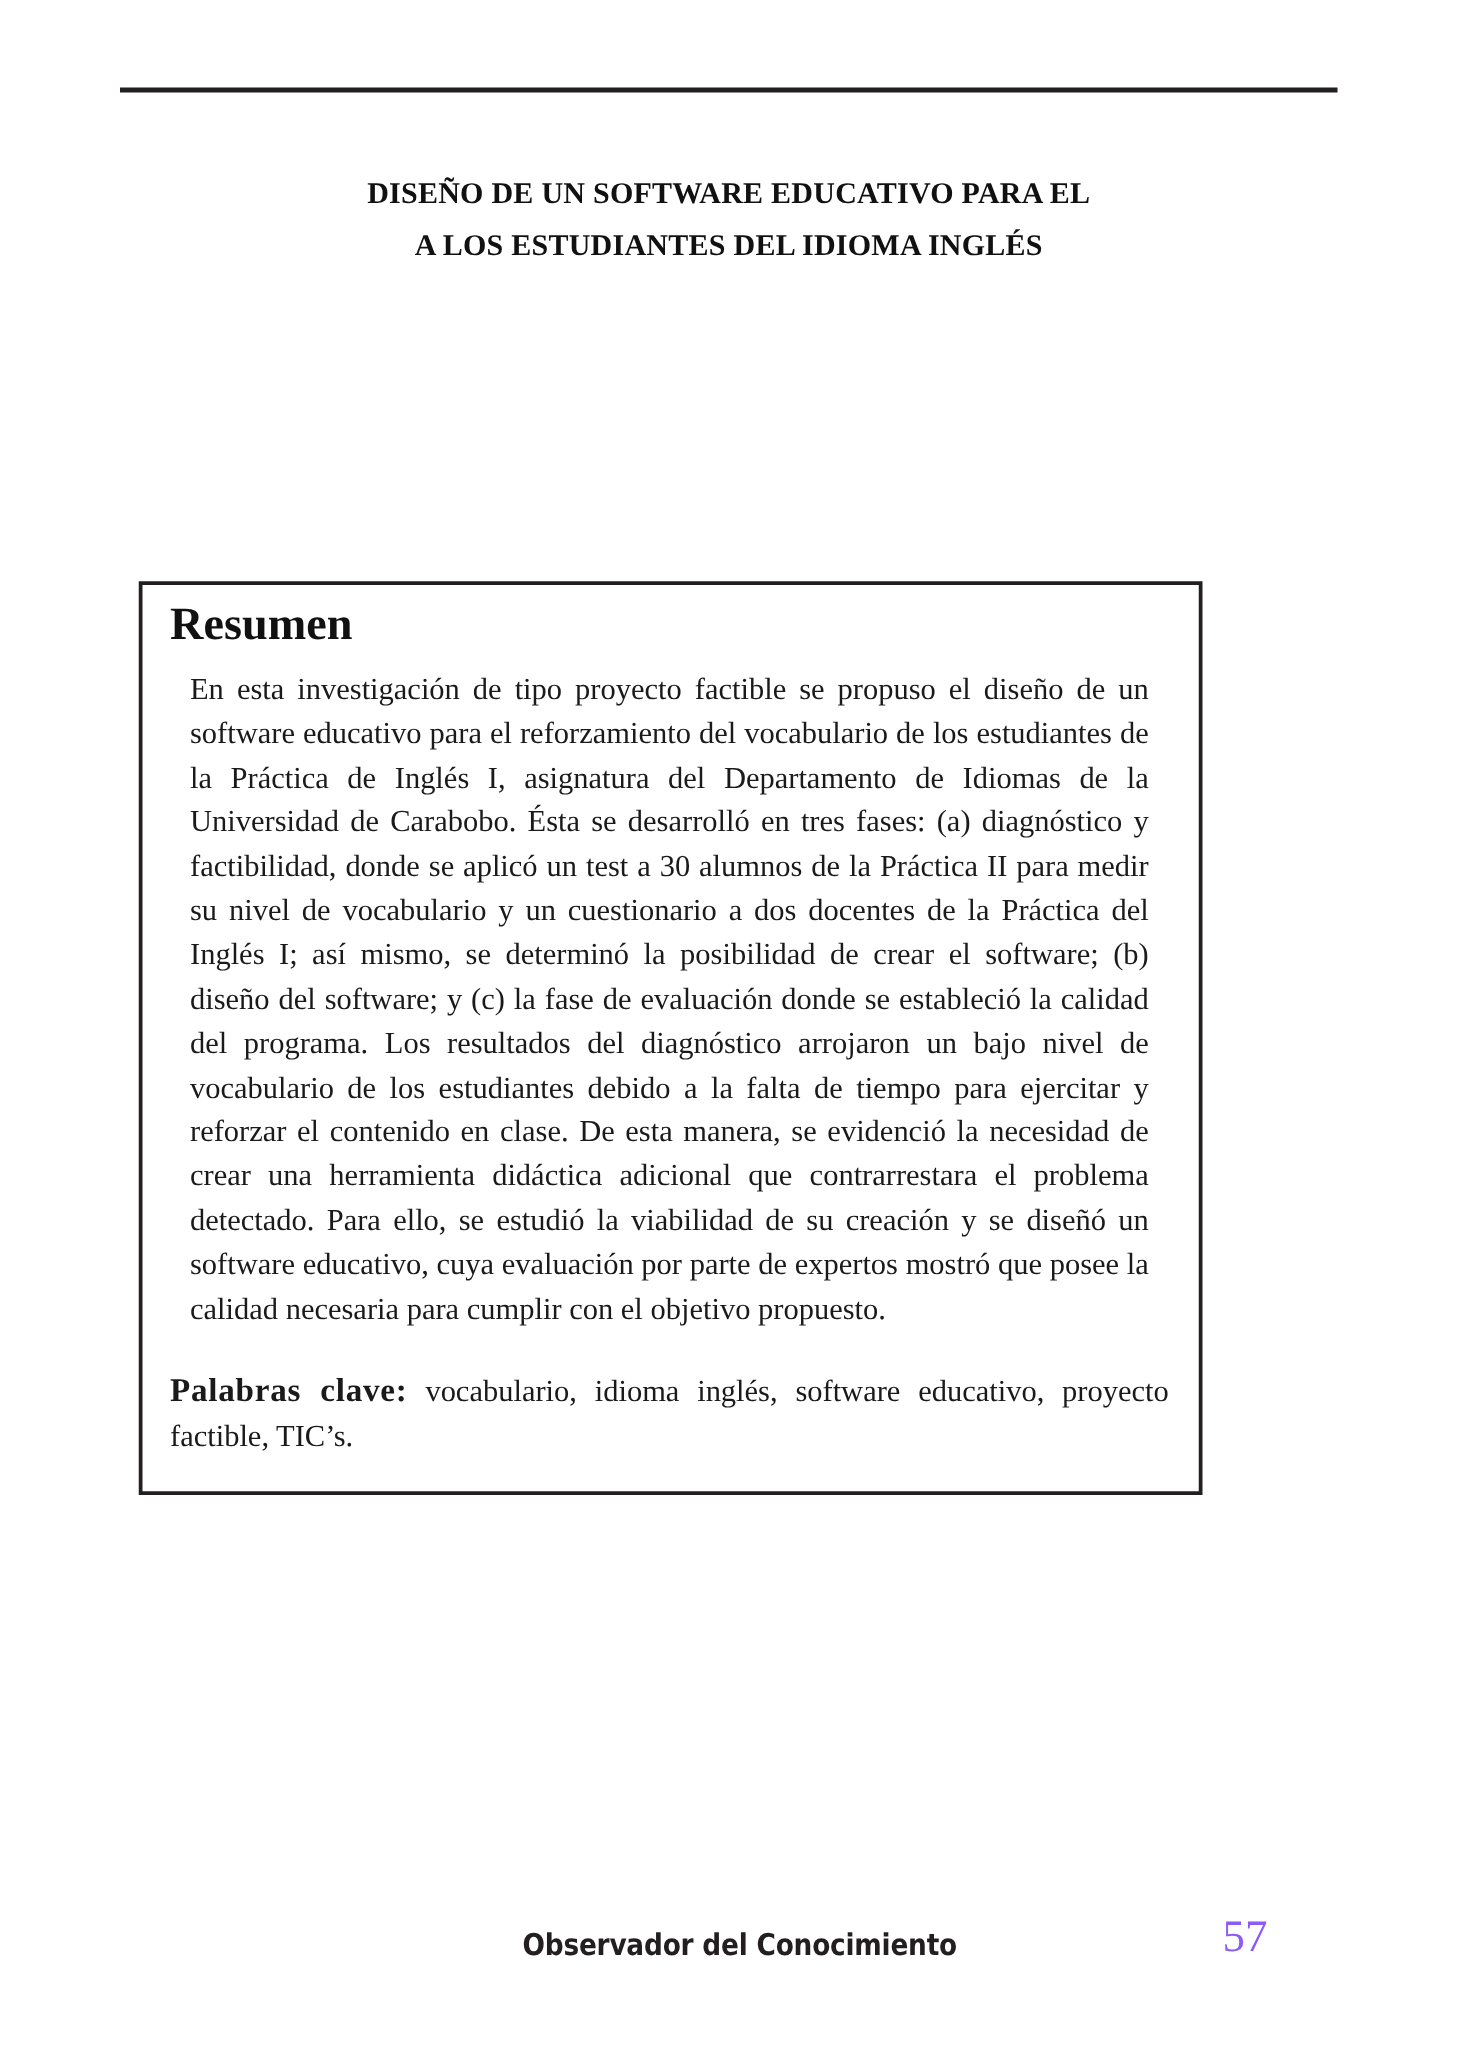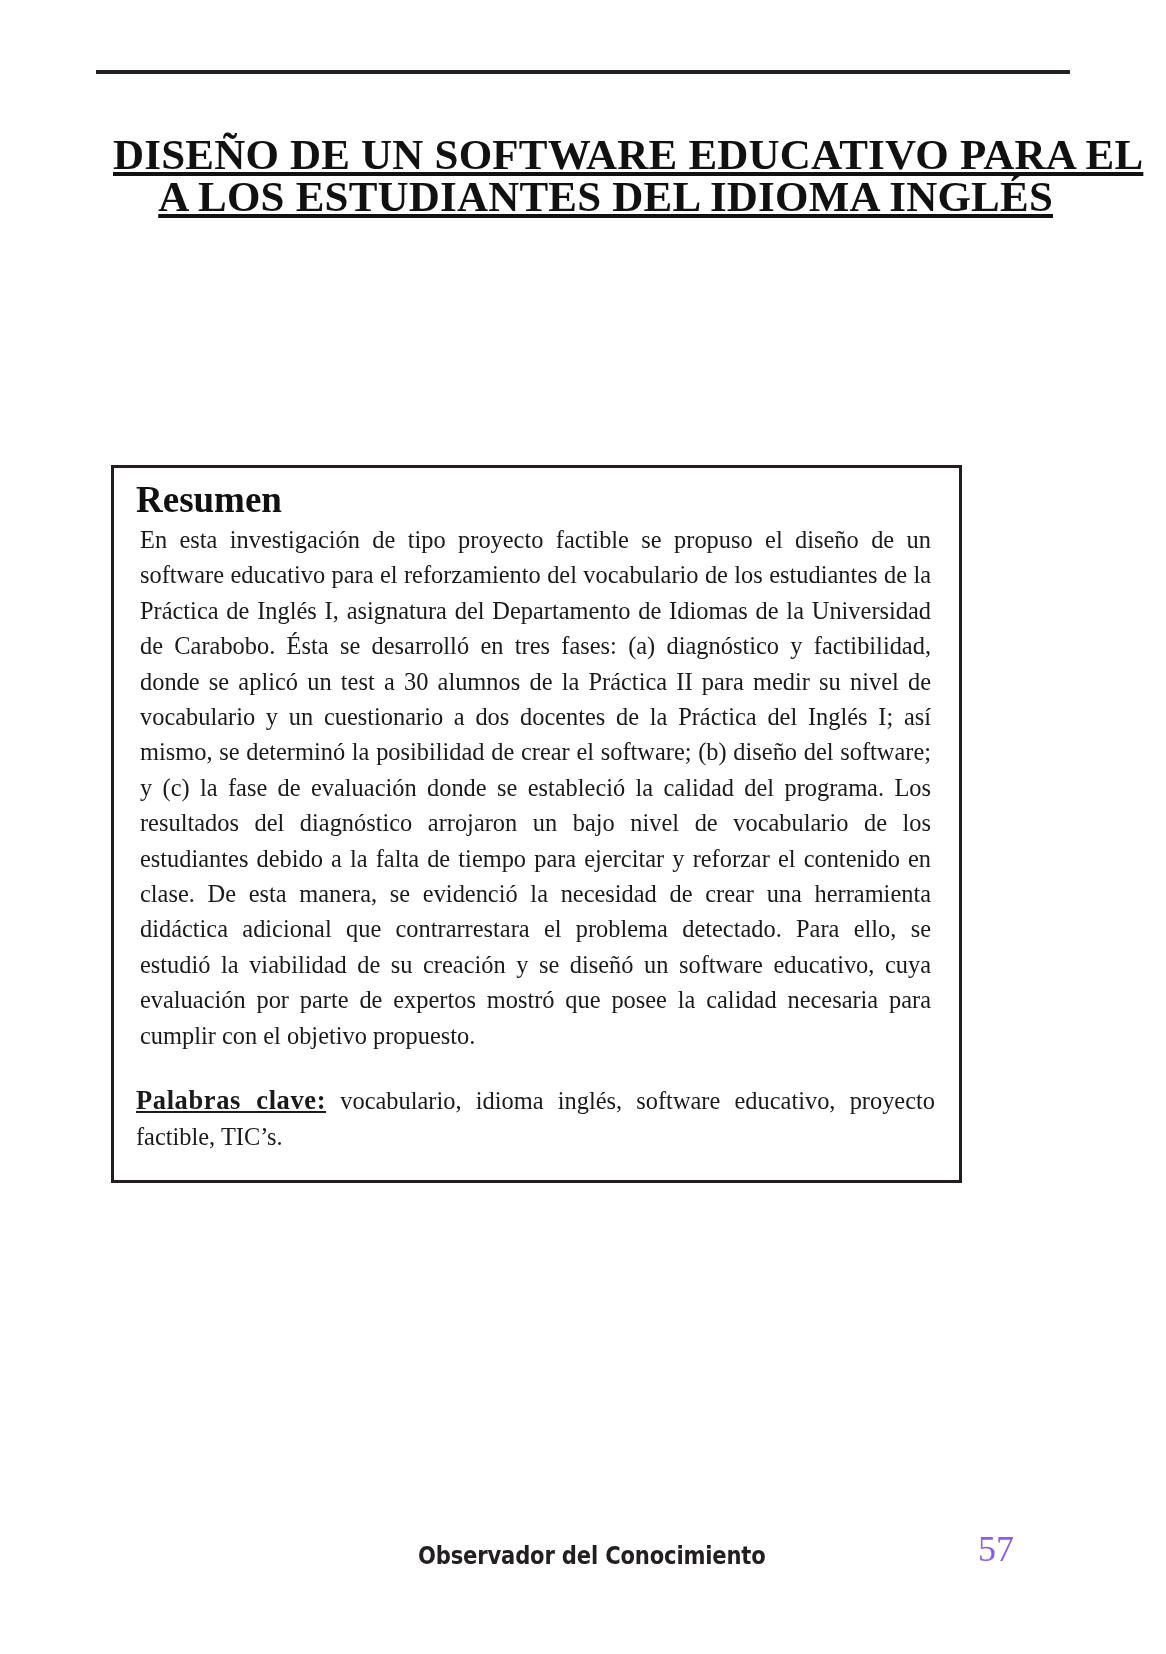--- a/index.html
+++ b/index.html
@@ -32,27 +32,26 @@
     height: 4px;
     background: #231f20;
   }
 
   
   .title {
     position: absolute;
     left: 113px;
     top: 134px;
     width: 940px;
-    text-align: right;
+    text-align: center;
     font-weight: bold;
-    font-size: 43px;
+    font-size: 24px;
     line-height: 42px;
     letter-spacing: 0.2px;
     color: #111111;
-    text-decoration: underline;
   }
   .title .tline { display: block; white-space: pre; }
 
   
   .authors {
     position: absolute;
     left: 113px;
     top: 283px;
     width: 940px;
     text-align: center;
@@ -76,37 +75,36 @@
     font-size: 37px;
     line-height: 36px;
     margin: 0 0 2px 0;
     color: #111111;
   }
   .abstract-body {
     font-size: 24.4px;
     line-height: 35.4px;
     text-align: justify;
     text-justify: inter-word;
-    margin: 4px;
+    margin: 16px;
     color: #1a1a1a;
     hyphens: none;
   }
   .keywords {
     font-size: 24.4px;
     line-height: 35.4px;
     text-align: justify;
     text-justify: inter-word;
     margin: 30px 0 0 0;
     color: #1a1a1a;
   }
   .keywords-label {
     font-weight: bold;
     font-size: 26.5px;
     letter-spacing: 0.6px;
-    text-decoration: underline;
   }
 
   
   .footer-journal {
     position: absolute;
     left: 418px;
     top: 1542px;
     font-family: "DejaVu Sans", "Liberation Sans", sans-serif;
     font-weight: bold;
     font-size: 24px;

